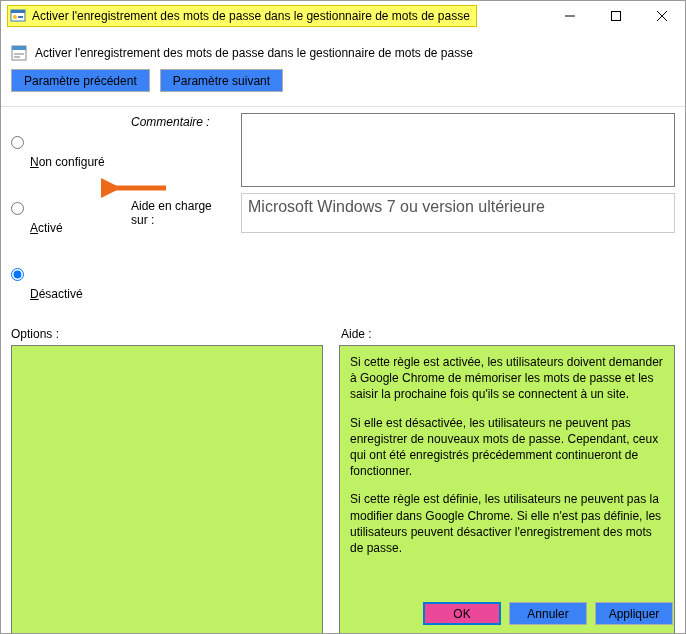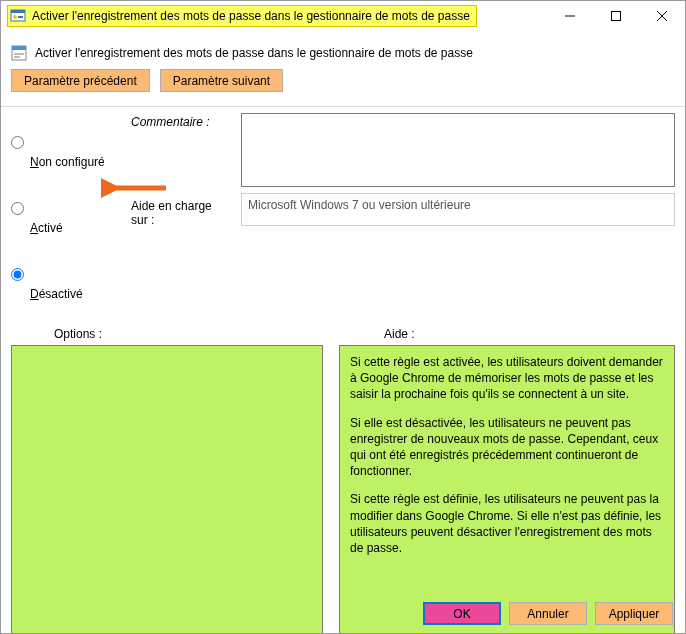--- a/index.html
+++ b/index.html
@@ -66,21 +66,21 @@
   }
   .nav-buttons {
     display:flex;
     gap:10px;
     margin-bottom: 14px;
   }
   button.win {
     font-family: inherit;
     font-size:12px;
     padding: 3px 12px;
-    background:#fdba74;
+    background:#3b82f6;
     border:1px solid #adadad;
     min-height:23px;
   }
   .settings-row {
     display:flex;
     align-items:flex-start;
     gap:10px;
     position:relative;
   }
   .radio-col {
@@ -122,40 +122,40 @@
     resize:none;
     font-family:inherit;
     font-size:12px;
     border:1px solid #7a7a7a;
     padding:4px;
     background:#fff;
     overflow-y:scroll;
   }
   .supported-box {
     width:100%;
-    height:33px;
+    height:40px;
     border:1px solid #cccccc;
     padding:4px 6px;
     background:#fff;
     color:#555;
-    font-size:12px;
+    font-size:16px;
     overflow-y:scroll;
   }
   .arrow {
     position:absolute;
     left:90px;
     top:60px;
     pointer-events:none;
   }
   .middle-labels {
     display:flex;
     margin-top:26px;
     margin-bottom:4px;
   }
-  .middle-labels .left { width:330px;margin-left:43px; }
+  .middle-labels .left { width:330px; }
   .panes {
     display:flex;
     gap:16px;
     height:300px;
   }
   .pane {
     border:1px solid #7a7a7a;
     background:#bef264;
     padding:8px 10px;
     overflow-y:scroll;

